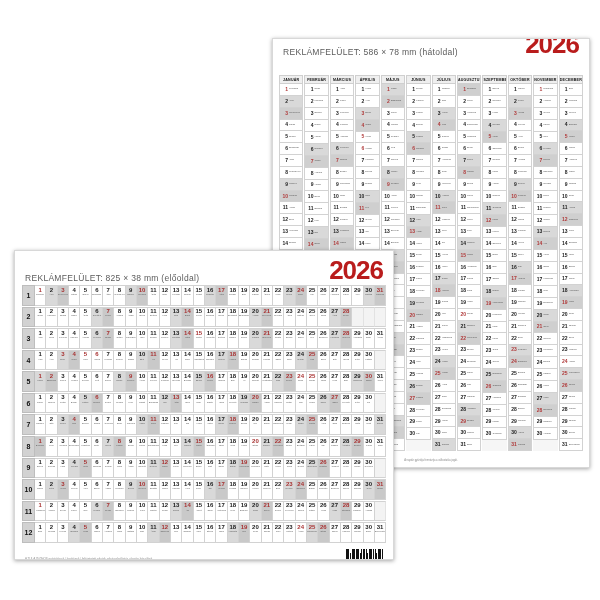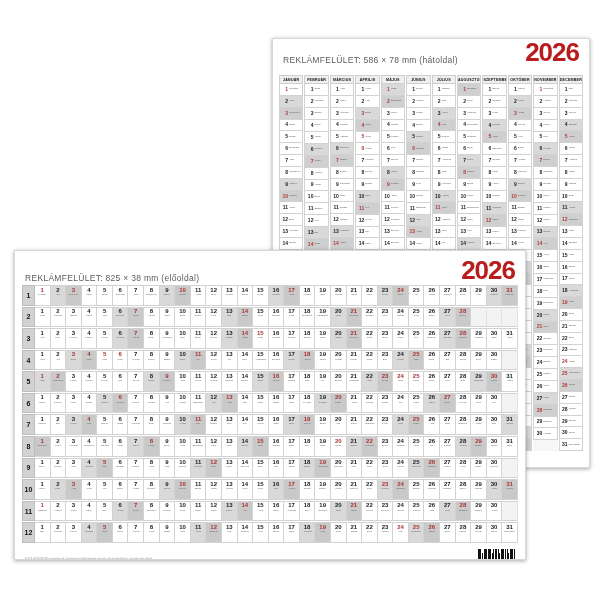--- a/index.html
+++ b/index.html
@@ -36,21 +36,21 @@
     line-height:1;
     letter-spacing:-1px;
   }
 
   
   #poster-back{
     left:272px;top:38px;width:318px;height:430px;
     padding:0;
   }
   #poster-back .poster-head{
-    height:36px;padding:0 10px 10px 10px;
+    height:36px;padding:0 10px 18px 10px;
   }
   #poster-back .ad-label{font-size:8.5px;}
   #poster-back .year{font-size:26px;}
 
   .vgrid{
     display:flex;
     gap:1px;
     padding:0 6px 6px 6px;
     background:#ffffff;
     height:382px;
@@ -103,21 +103,21 @@
   .vday.sun .num{color:#b03a3a;}
   .vday.hol .num{color:#b03a3a;}
   .vday.empty{background:#f6f6f6;border-bottom:none;border-left:none;border-right:none;}
   .vfoot{
     font-size:2.6px;color:#8a8a8a;text-align:center;
     padding:2px 0 0 0;
   }
 
   
   #poster-front{
-    left:14px;top:250px;width:512px;height:310px;
+    left:14px;top:250px;width:380px;height:310px;
   }
   #poster-front .poster-head{
     height:34px;padding:0 10px 2px 10px;
   }
   #poster-front .ad-label{font-size:8.5px;}
   #poster-front .year{font-size:26px;}
 
   .hgrid{
     padding:0 7px 4px 7px;
     box-sizing:border-box;

